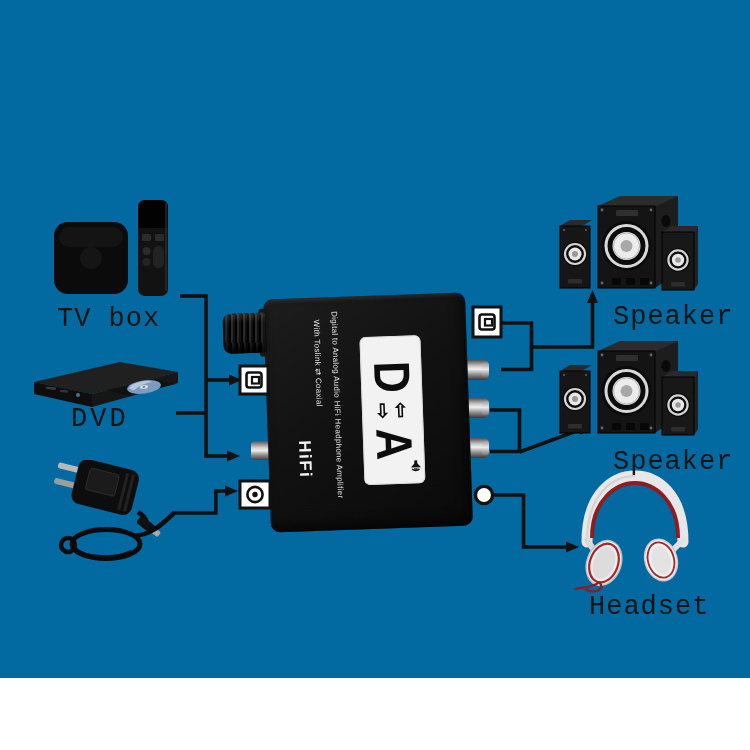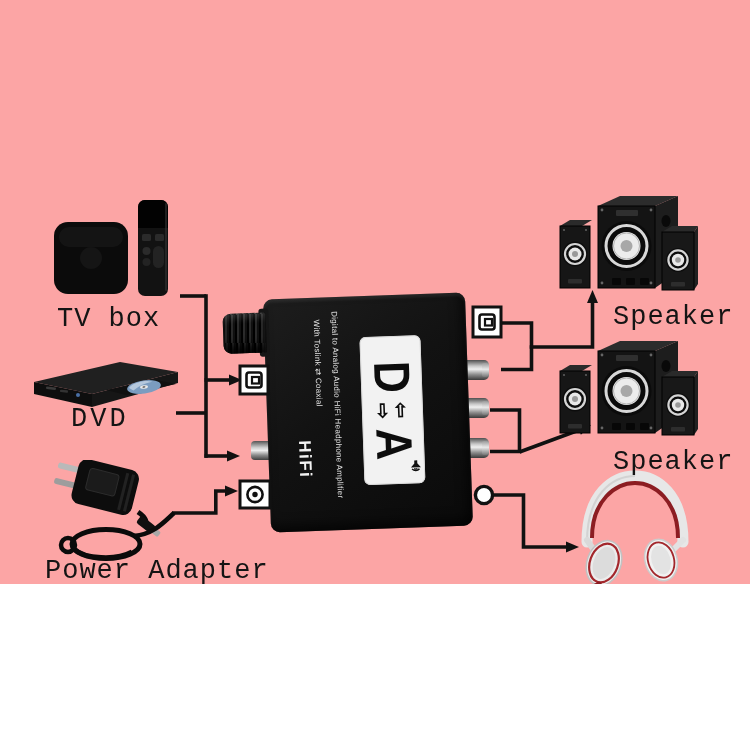--- a/index.html
+++ b/index.html
@@ -1,16 +1,16 @@
 <!DOCTYPE html>
 <html><head>
 <meta charset="utf-8">
 <style>
   html,body{margin:0;padding:0;background:#fff;}
-  #canvas{position:relative;width:750px;height:584px;background:#fca5a5;overflow:hidden;
+  #canvas{position:relative;width:750px;height:678px;background:#0369a1;overflow:hidden;
           font-family:"Liberation Sans",sans-serif;}
   svg{display:block;}
   .abs{position:absolute;}
   
   #wires{position:absolute;left:0;top:0;z-index:1;}
   
   .lbl{position:absolute;z-index:4;font-family:"Liberation Mono",monospace;
        font-size:27px;color:#141414;white-space:nowrap;letter-spacing:1px;}
   
   #converter{position:absolute;left:267px;top:296px;width:202px;height:233px;z-index:3;
@@ -158,21 +158,20 @@
     <path d="M92,52 q12,8 6,16" fill="none" stroke="#0c0c0c" stroke-width="5"></path>
     <g transform="rotate(38 101 66)">
       <rect x="90" y="61" width="19" height="9" rx="2.5" fill="#101010"></rect>
       <rect x="108" y="62.5" width="8" height="6" rx="1.5" fill="#a8a8a8"></rect>
     </g>
     <ellipse cx="60" cy="84" rx="34" ry="14.5" fill="none" stroke="#0b0b0b" stroke-width="5"></ellipse>
     <path d="M28,89 a34,14.5 0 0 0 58,3" fill="none" stroke="#0b0b0b" stroke-width="5"></path>
     <circle cx="22" cy="85" r="7" fill="none" stroke="#0b0b0b" stroke-width="4.5"></circle>
     <path d="M88,76 C108,74 118,62 128,53" fill="none" stroke="#0c0c0c" stroke-width="4.5"></path>
   </svg>
-  <div class="lbl" style="left:45px;top:556px">Power Adapter</div>
 
   <div class="coax"></div>
   <div class="rca" style="left:462px;top:360px">
       <i></i>
     </div>
   <div class="rca" style="left:462px;top:398px">
       <i></i>
     </div>
   <div class="rca" style="left:462px;top:438px">
       <i></i>
@@ -233,14 +232,15 @@
       <ellipse cx="31" cy="97" rx="14" ry="20" fill="none" stroke="#a3272c" stroke-width="2.2"></ellipse>
       <ellipse cx="31" cy="97" rx="10.5" ry="16.5" fill="#dcdcdc"></ellipse>
     </g>
     <g transform="rotate(-16 88 94)">
       <ellipse cx="88" cy="94" rx="16" ry="21" fill="#f1f1f1" stroke="#cccccc" stroke-width="1.5"></ellipse>
       <ellipse cx="88" cy="94" rx="13" ry="18" fill="none" stroke="#a3272c" stroke-width="1.8"></ellipse>
       <ellipse cx="88" cy="94" rx="9.5" ry="14.5" fill="#e3e3e3"></ellipse>
     </g>
     <path d="M26,116 C18,124 4,120 2,124 M26,116 C34,124 20,128 12,123" fill="none" stroke="#8c1d22" stroke-width="2.4"></path>
   </svg>
+  <div class="lbl" style="left:589px;top:592px">Headset</div>
 
 </div>
 
 </body></html>

